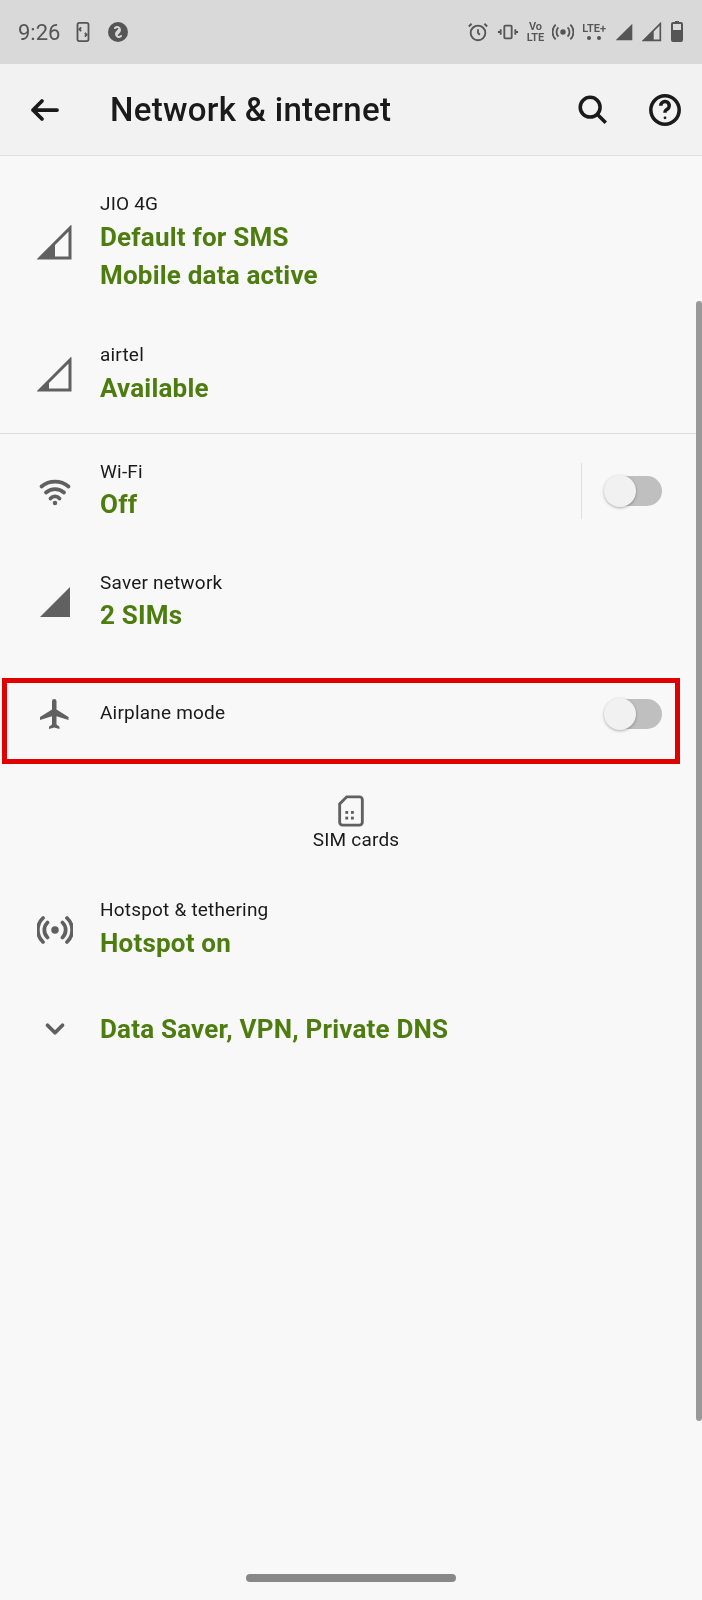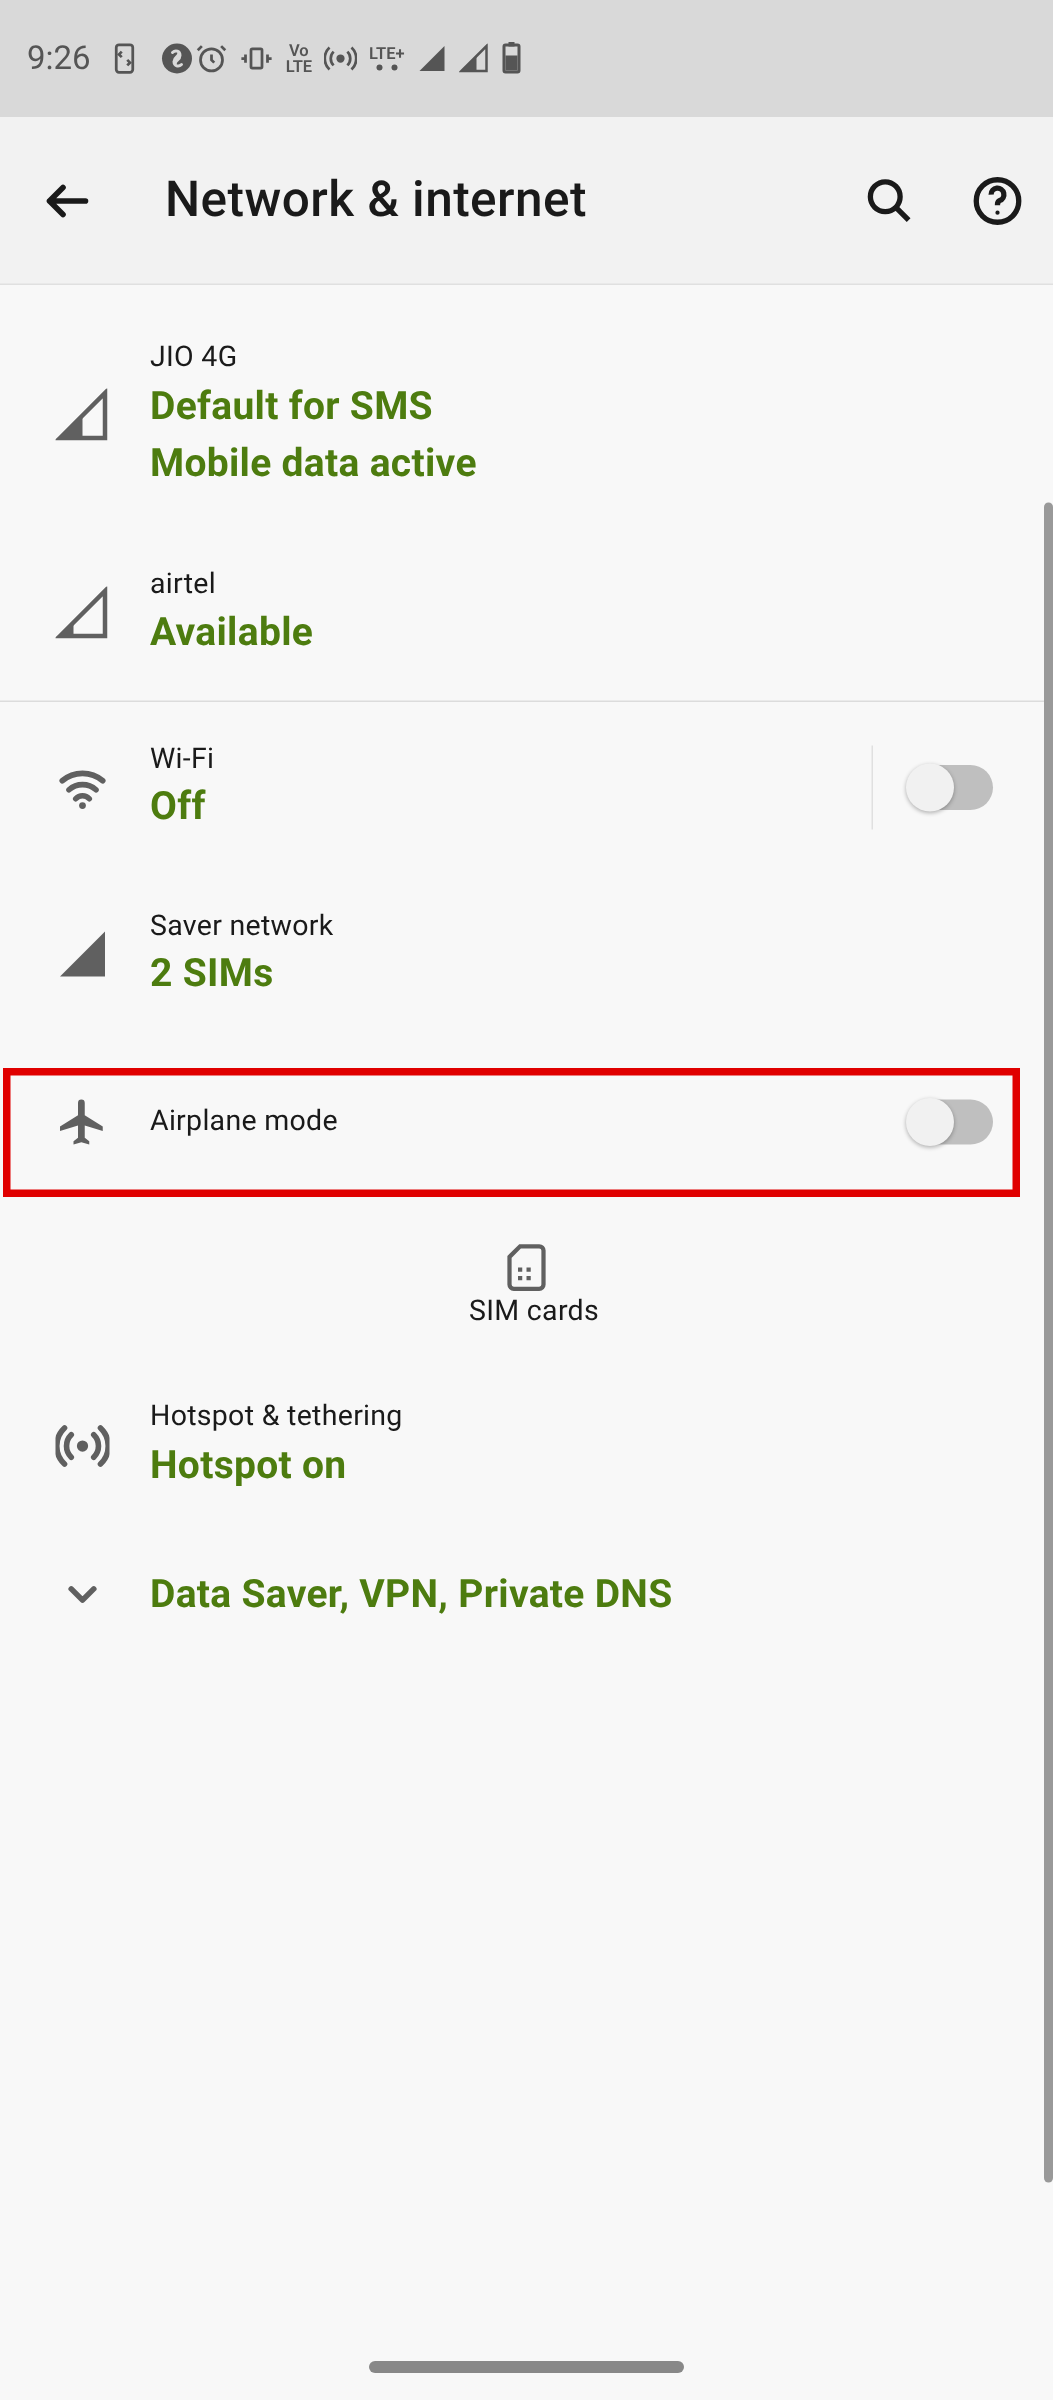--- a/index.html
+++ b/index.html
@@ -5,34 +5,34 @@
     * { margin: 0; padding: 0; box-sizing: border-box; }
     body {
       width: 702px;
       height: 1600px;
       background: #f8f8f8;
       font-family: -apple-system, BlinkMacSystemFont, 'Segoe UI', Roboto, sans-serif;
       position: relative;
       overflow: hidden;
     }
     .status-bar {
-      height: 78px;
+      height: 64px;
       background: #d9d9d9;
       display: flex;
       align-items: center;
       padding: 16px 18px;
       color: #555;
       font-size: 22px;
-      justify-content: flex-start;
+      justify-content: space-between;
     }
     .status-left { display: flex; align-items: center; gap: 12px; }
     .status-right { display: flex; align-items: center; gap: 8px; }
     .status-icon { display: inline-flex; align-items: center; justify-content: center; }
     .app-bar {
-      height: 112px;
+      height: 92px;
       background: #f2f2f2;
       display: flex;
       align-items: center;
       padding: 0 20px;
       border-bottom: 1px solid #e0e0e0;
     }
     .back-btn { width: 50px; height: 50px; display: flex; align-items: center; justify-content: center; cursor: pointer; }
     .app-title { font-size: 33px; font-weight: 500; color: #1a1a1a; margin-left: 40px; flex: 1; letter-spacing: 0.3px;}
     .app-icons { display: flex; gap: 38px; align-items: center; }
     .app-icon-btn { cursor: pointer; display:flex; }

